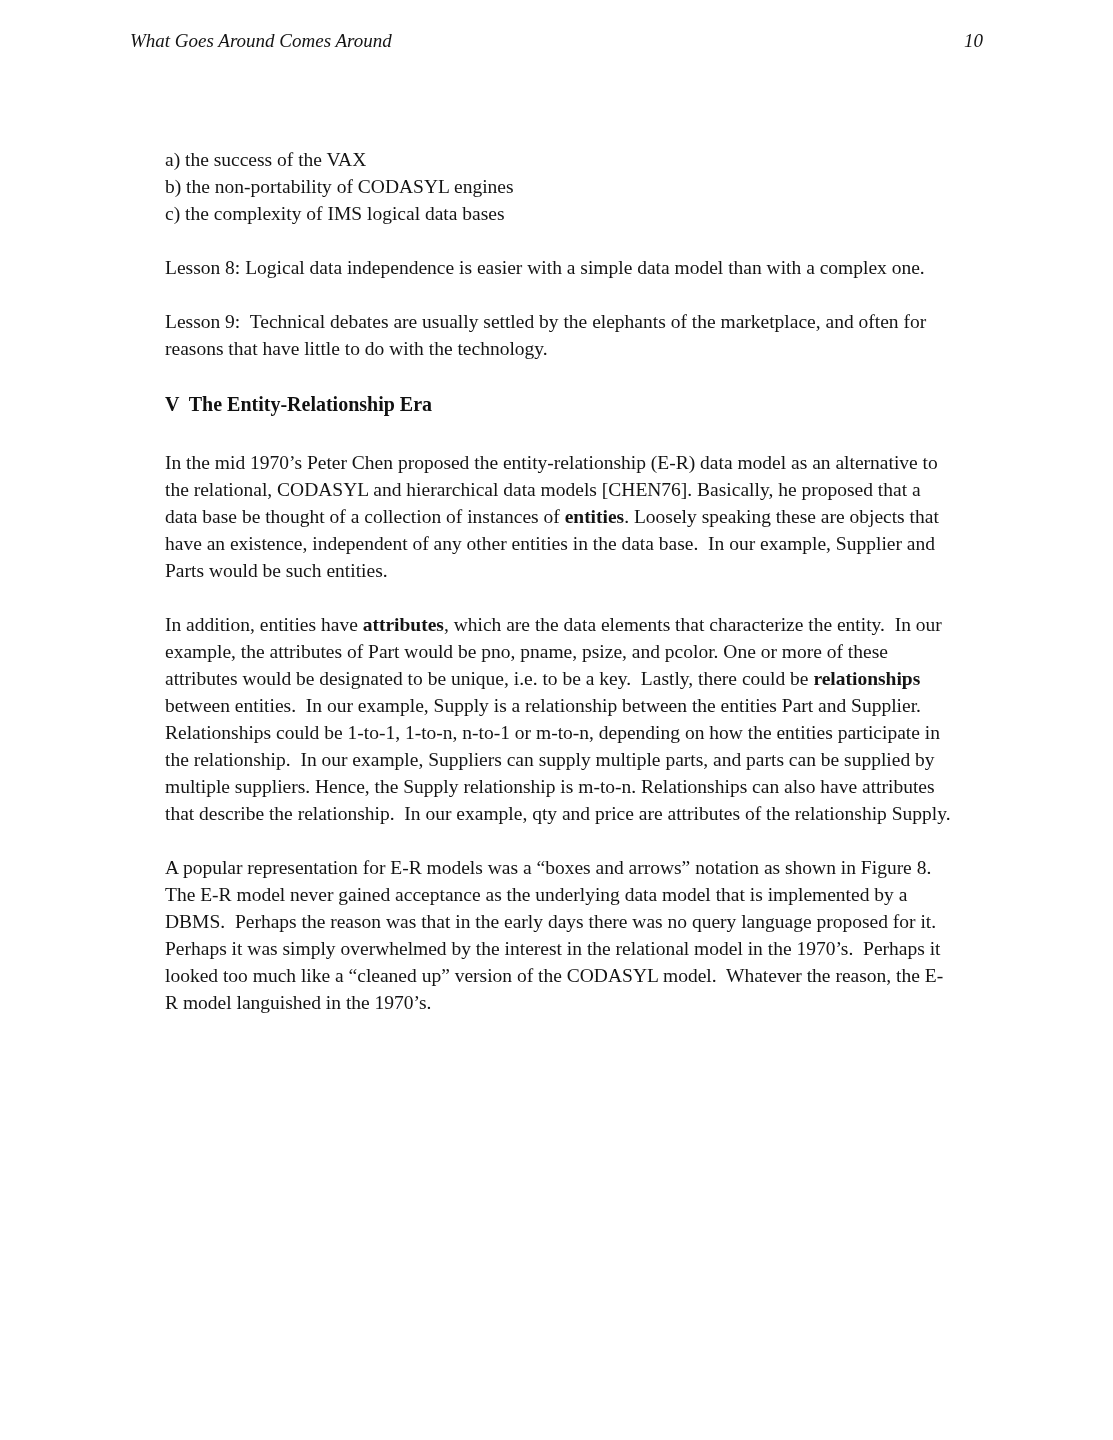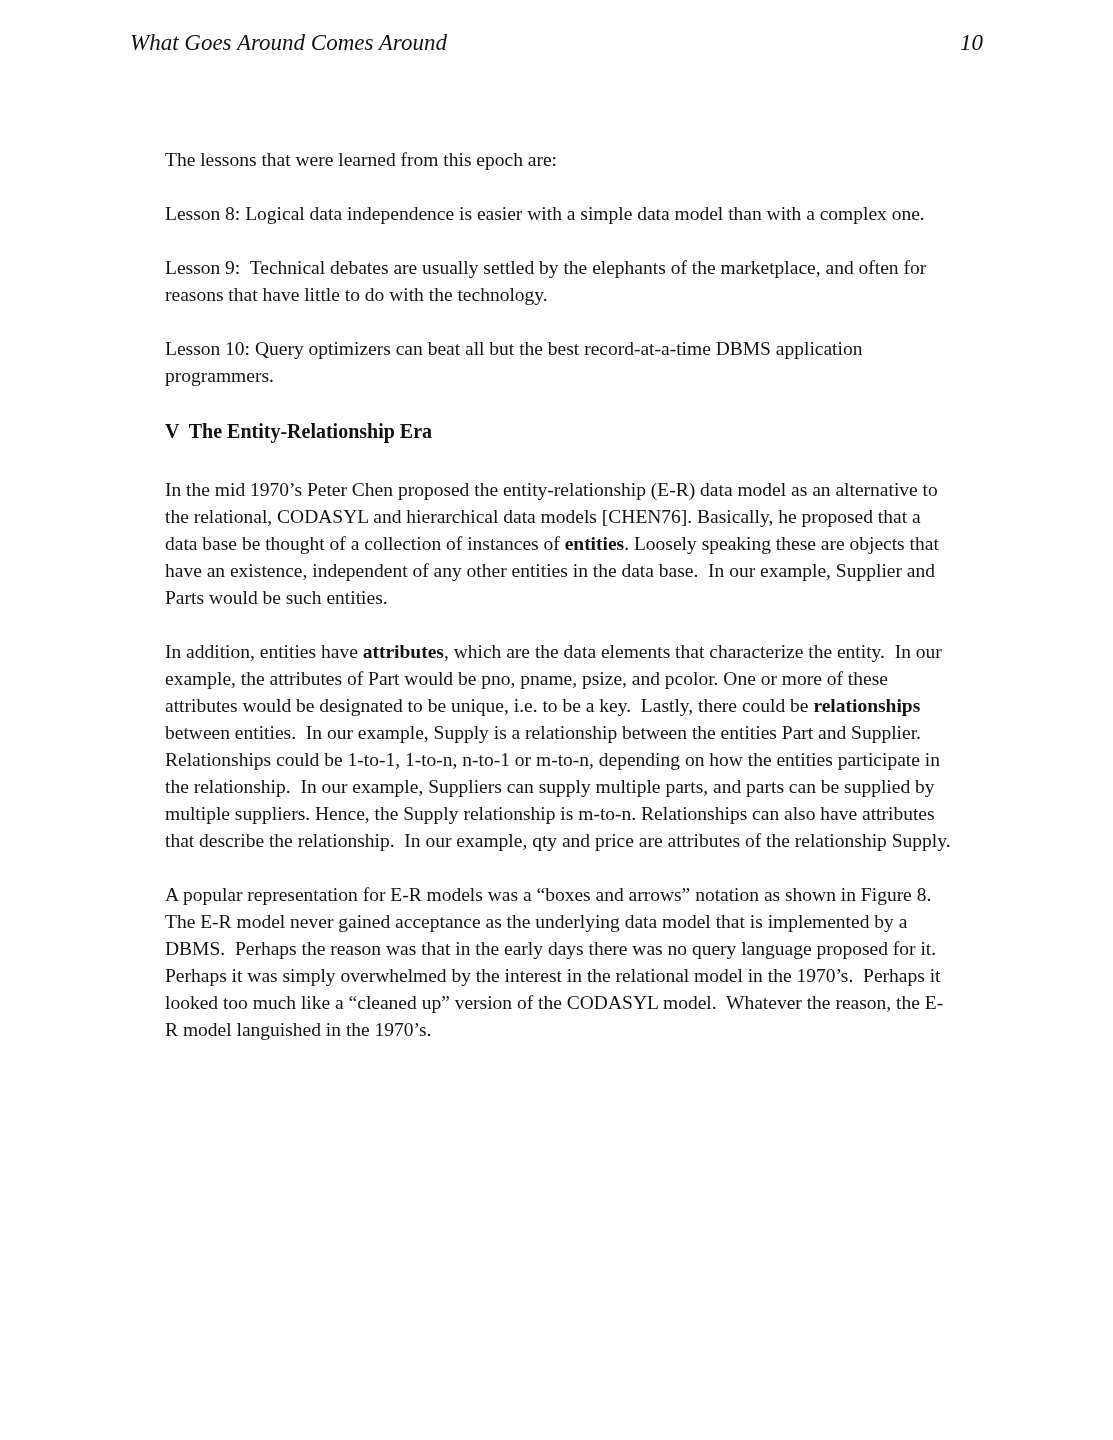--- a/index.html
+++ b/index.html
@@ -18,21 +18,21 @@
     overflow: hidden;
   }
   .header {
     position: absolute;
     top: 30px;
     left: 130px;
     right: 130px;
     display: flex;
     justify-content: space-between;
     align-items: baseline;
-    font-size: 23px;
+    font-size: 19px;
     font-style: italic;
   }
   .content {
     position: absolute;
     top: 146px;
     left: 165px;
     width: 790px;
     font-size: 19.5px;
     line-height: 27px;
   }
@@ -62,29 +62,32 @@
 
 <div class="page">
 
   <div class="header">
     <span class="running-title">What Goes Around Comes Around</span>
     <span class="page-number">10</span>
   </div>
 
   <div class="content">
 
+    <div class="list">
+      <p>a) the success of the VAX</p>
+      <p>b) the non-portability of CODASYL engines</p>
+      <p>c) the complexity of IMS logical data bases</p>
+    </div>
 
-    <p>The lessons that were learned from this epoch are:</p>
 
 
     <p>Lesson 8: Logical data independence is easier with a simple data model than with a complex one.</p>
 
     <p>Lesson 9:  Technical debates are usually settled by the elephants of the marketplace, and often for reasons that have little to do with the technology.</p>
 
-    <p>Lesson 10: Query optimizers can beat all but the best record-at-a-time DBMS application programmers.</p>
 
     <h2 class="section-heading">V  The Entity-Relationship Era</h2>
 
     <p><span>In the mid 1970’s Peter Chen proposed the entity-relationship (E-R) data model as an alternative to the relational, CODASYL and hierarchical data models [CHEN76]. Basically, he proposed that a data base be thought of a collection of instances of </span><b>entities</b><span>. Loosely speaking these are objects that have an existence, independent of any other entities in the data base.  In our example, Supplier and Parts would be such entities.</span></p>
 
     <p><span>In addition, entities have </span><b>attributes</b><span>, which are the data elements that characterize the entity.  In our example, the attributes of Part would be pno, pname, psize, and pcolor. One or more of these attributes would be designated to be unique, i.e. to be a key.  Lastly, there could be </span><b>relationships</b><span>  between entities.  In our example, Supply is a relationship between the entities Part and Supplier.  Relationships could be 1-to-1, 1-to-n, n-to-1 or m-to-n, depending on how the entities participate in the relationship.  In our example, Suppliers can supply multiple parts, and parts can be supplied by multiple suppliers. Hence, the Supply relationship is m-to-n. Relationships can also have attributes that describe the relationship.  In our example, qty and price are attributes of the relationship Supply.</span></p>
 
     <p>A popular representation for E-R models was a “boxes and arrows” notation as shown in Figure 8.  The E-R model never gained acceptance as the underlying data model that is implemented by a DBMS.  Perhaps the reason was that in the early days there was no query language proposed for it.  Perhaps it was simply overwhelmed by the interest in the relational model in the 1970’s.  Perhaps it looked too much like a “cleaned up” version of the CODASYL model.  Whatever the reason, the E-R model languished in the 1970’s.</p>
 
   </div>

